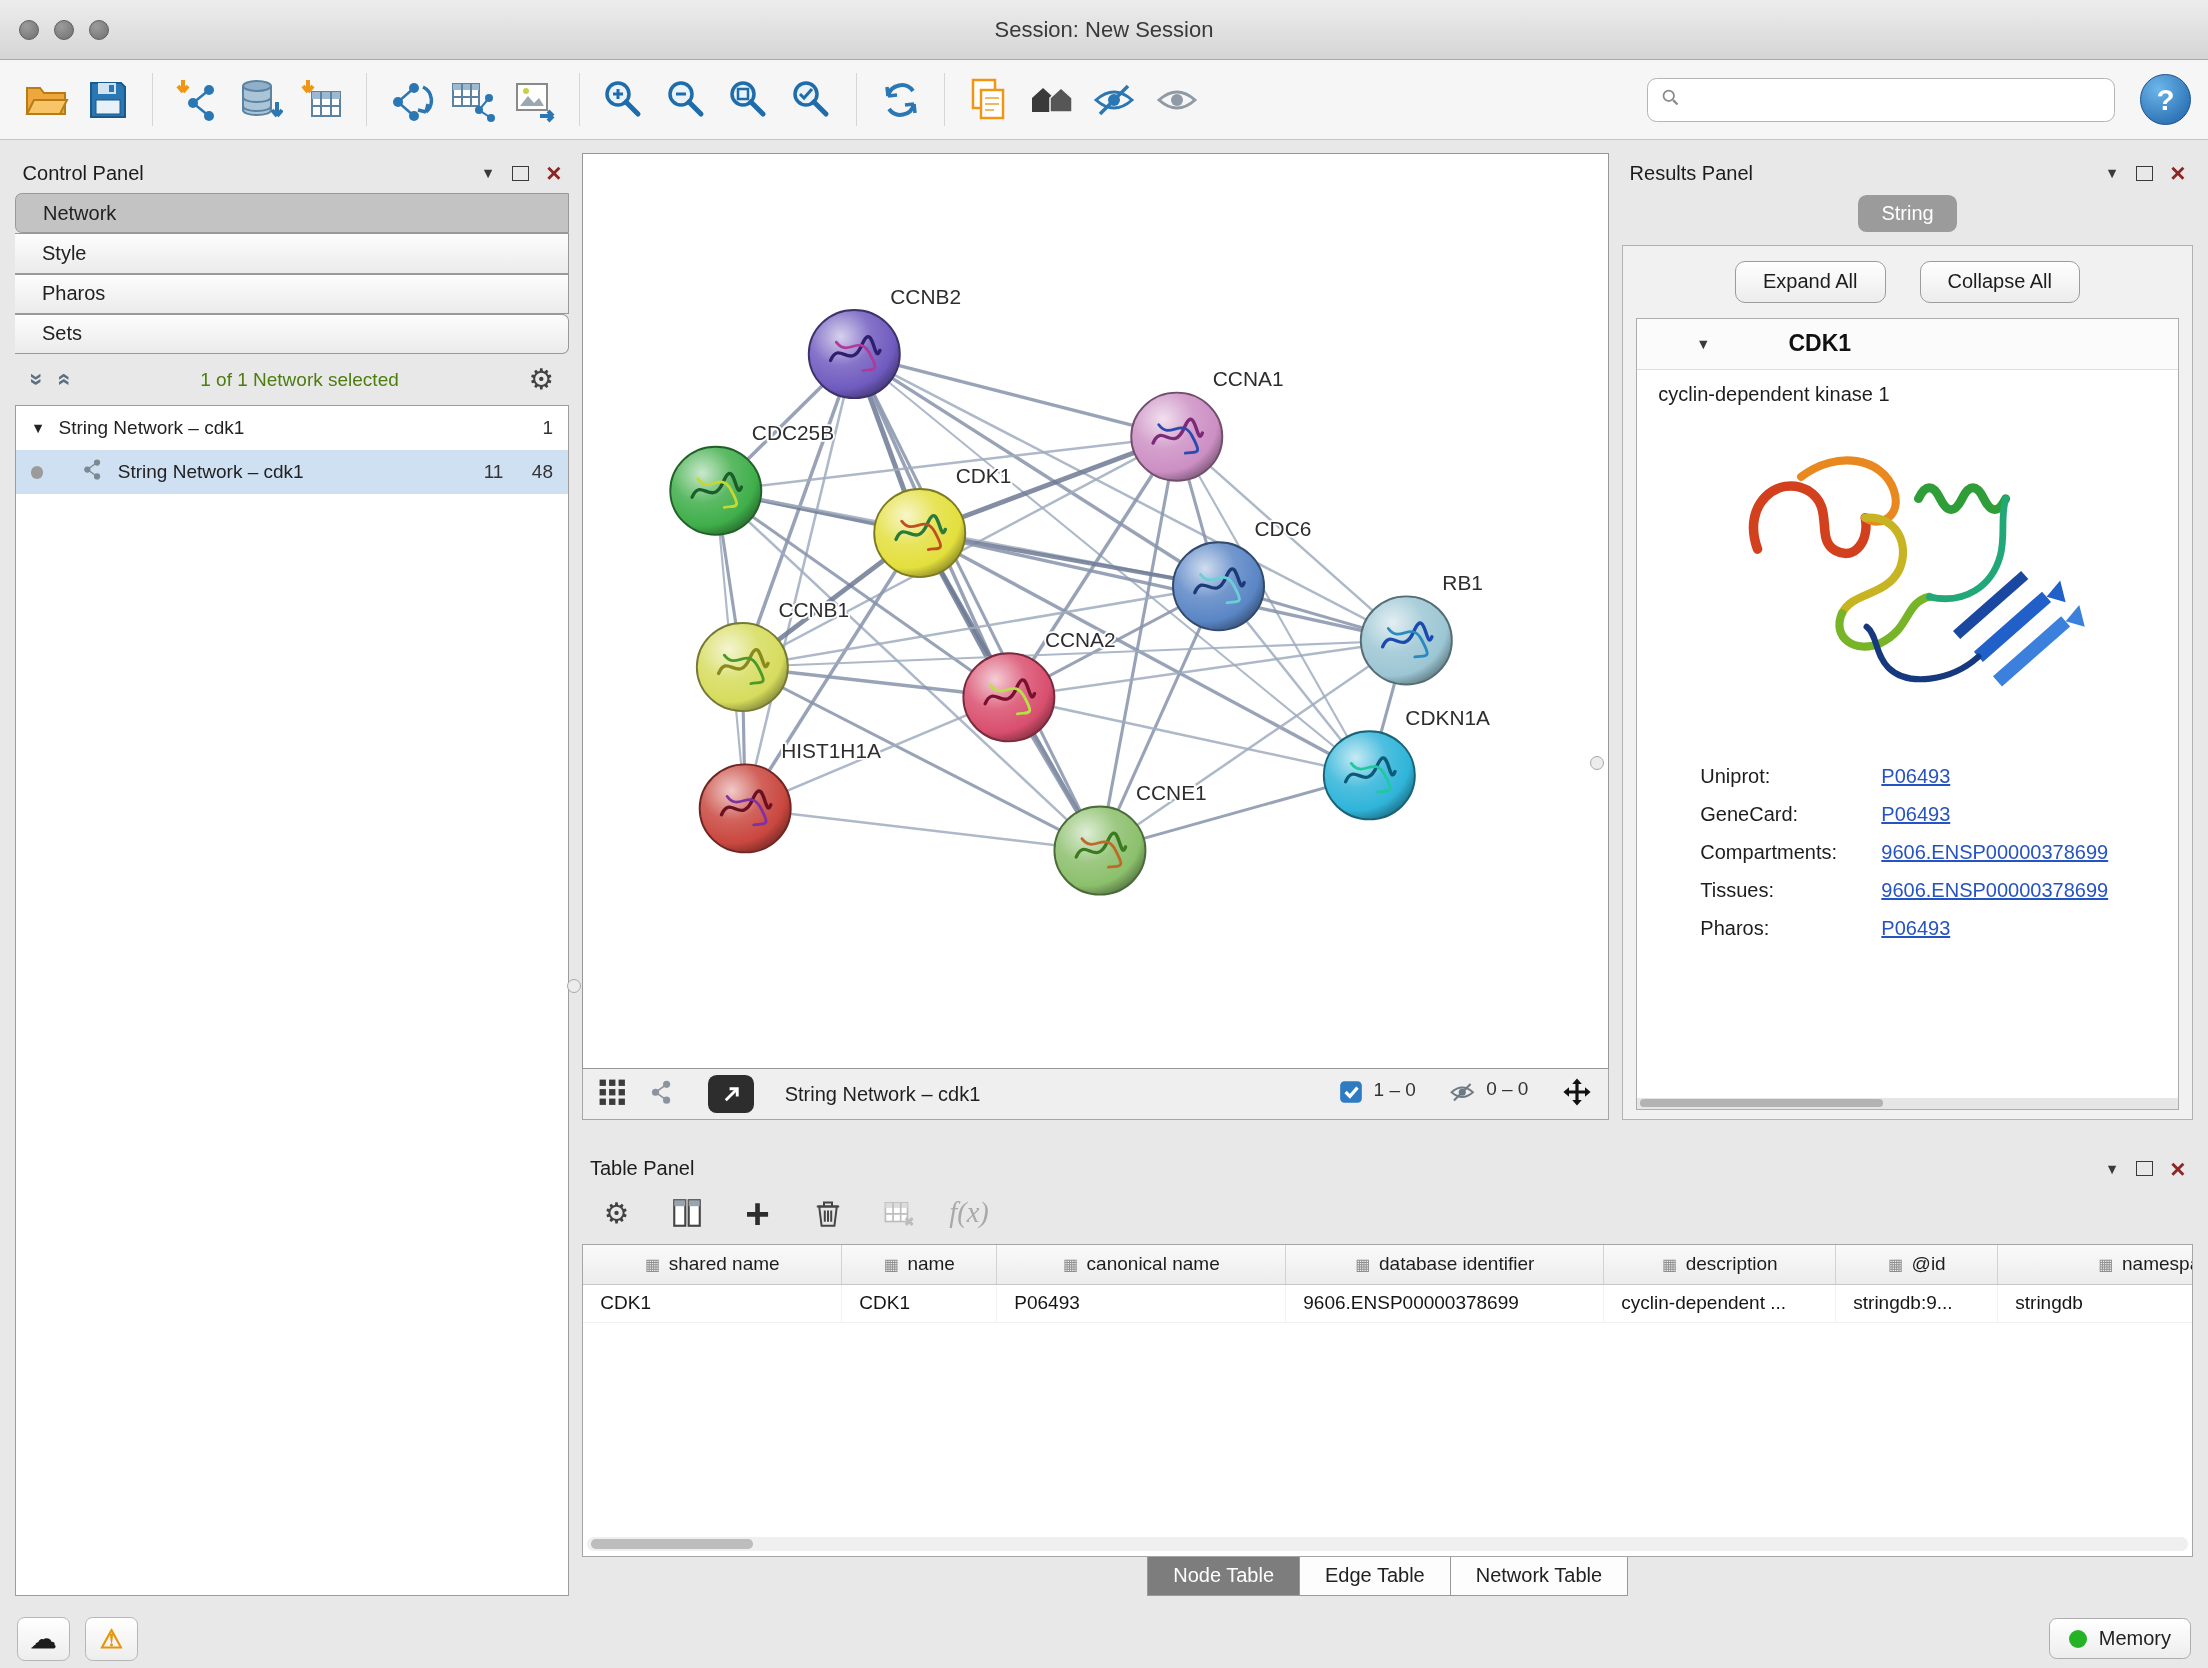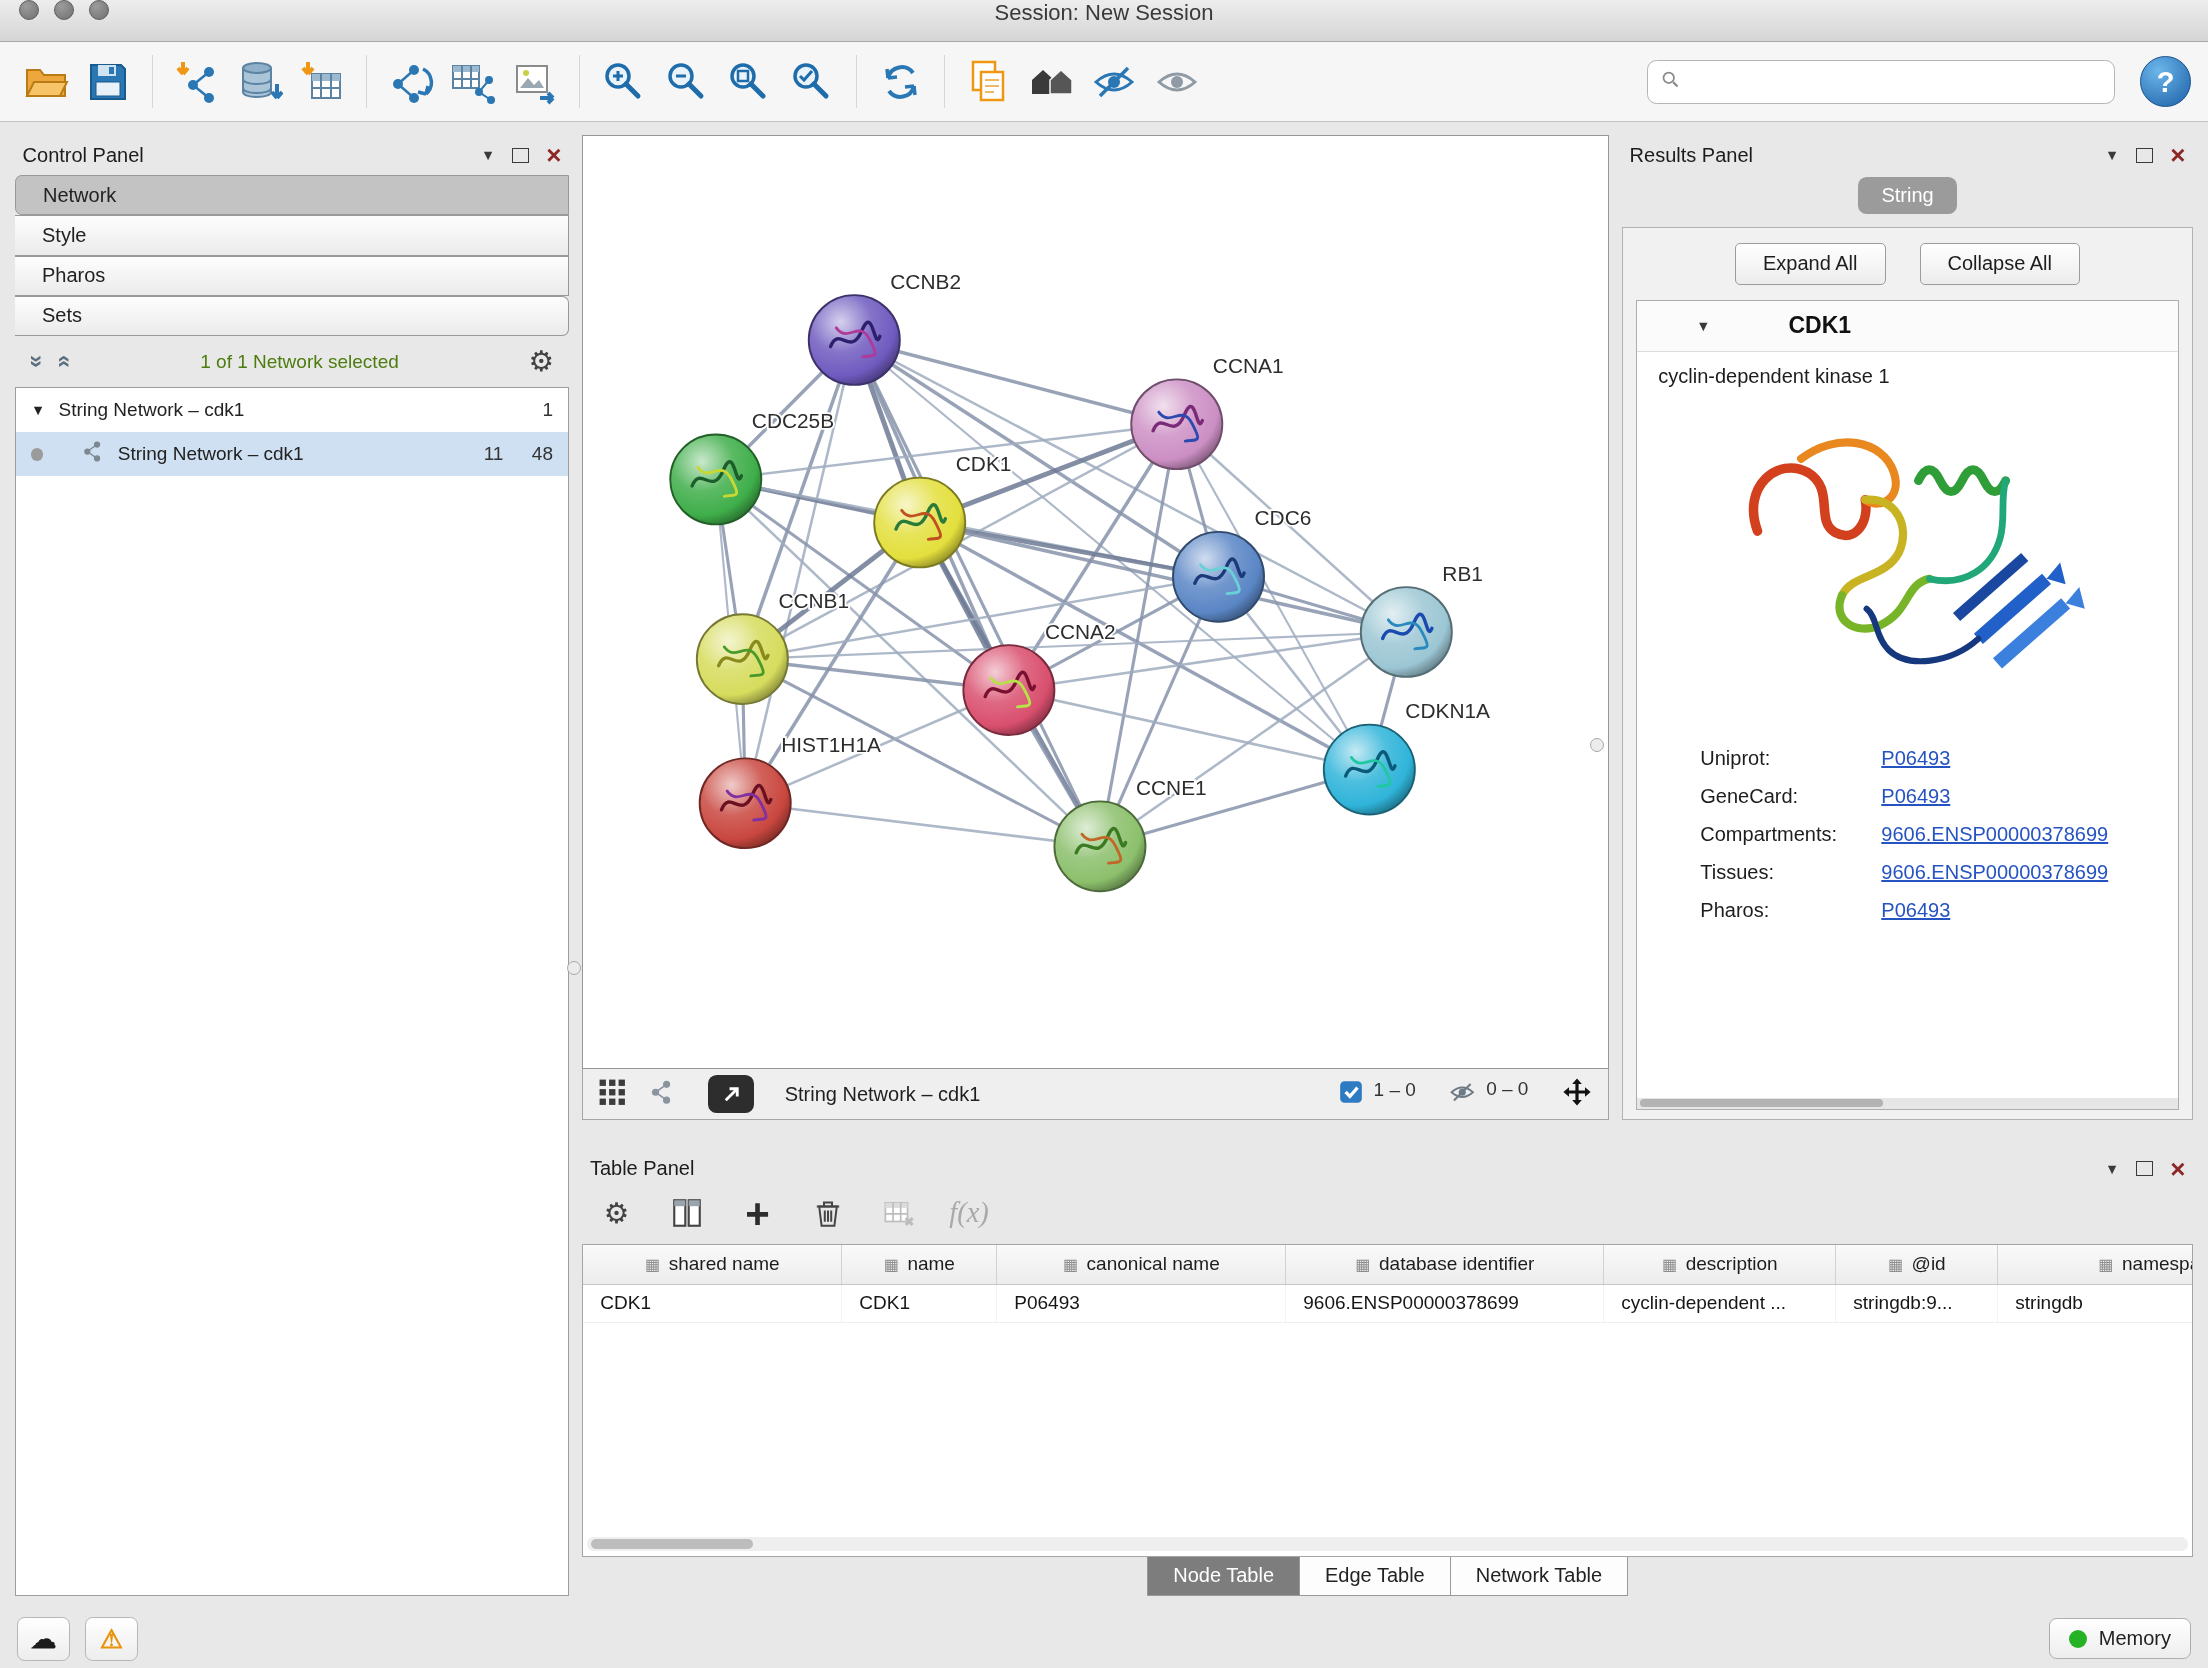--- a/index.html
+++ b/index.html
@@ -1,21 +1,21 @@
 <!DOCTYPE html>
 <html style="font-size:15px"><head>
 <meta charset="utf-8">
 <style>
   *{margin:0;padding:0;box-sizing:border-box;}
   html,body{width:2208px;height:1668px;overflow:hidden;}
   body{font-family:"Liberation Sans",sans-serif;background:#555;}
   .window{width:2208px;height:1668px;background:#e8e8e8;display:flex;flex-direction:column;font-size:19px;color:#222;}
 
   
-  .titlebar{height:42px;background:linear-gradient(#ededed,#d5d5d5);border-bottom:1px solid #a9a9a9;display:flex;align-items:flex-start;position:relative;flex:0 0 auto;}
+  .titlebar{height:60px;background:linear-gradient(#ededed,#d5d5d5);border-bottom:1px solid #a9a9a9;display:flex;align-items:center;position:relative;flex:0 0 auto;}
   .lights{display:flex;gap:15px;margin-left:19px;z-index:2;}
   .light{width:20px;height:20px;border-radius:50%;background:radial-gradient(circle at 35% 30%,#9c9c9c,#6f6f6f);border:1px solid #5f5f5f;}
   .wtitle{position:absolute;left:0;right:0;text-align:center;font-size:22px;color:#3a3a3a;}
 
   
   .toolbar{height:80px;background:#f6f6f6;border-bottom:1px solid #c3c3c3;display:flex;align-items:center;padding:0 17px;gap:5.7px;flex:0 0 auto;}
   .tool{width:57px;height:59px;display:flex;align-items:center;justify-content:center;border-radius:5.7px;}
   .tool svg{width:48px;height:48px;}
   .sep{width:1px;height:53px;background:#d6d6d6;margin:0 9.5px;}
   .spacer{flex:1;}
@@ -61,21 +61,21 @@
   .net-status{height:51px;background:#efefef;border:1px solid #a5a5a5;border-top:none;display:flex;align-items:center;padding:0 15px;gap:19px;}
   .birdseye-btn{width:46px;height:38px;background:#2d2d2d;border-radius:8.6px;display:flex;align-items:center;justify-content:center;margin-left:15px;}
   .net-name{font-size:20px;margin-left:11.4px;flex:1;color:#1f1f1f;}
   .count-group{display:flex;align-items:flex-start;gap:9.5px;font-size:19px;color:#333;margin-right:13.3px;}
 
   
   .results-panel{width:571px;display:flex;flex-direction:column;min-height:0;}
   .string-badge{align-self:center;background:#9b9b9b;color:#fff;border-radius:8.6px;padding:6.7px 23px;font-size:20px;margin:1.9px 0 13.3px;}
   .results-body{flex:1;border:1px solid #b2b2b2;background:#f1f1f1;display:flex;flex-direction:column;padding:15px 13.3px 9.5px;gap:15px;min-height:0;}
   .expand-row{display:flex;justify-content:center;gap:34px;}
-  .btn{background:linear-gradient(#fff,#ececec);border:1px solid #9c9c9c;border-radius:5px;padding:8.6px 27px;font-size:20px;color:#1d1d1d;}
+  .btn{background:linear-gradient(#fff,#ececec);border:1px solid #9c9c9c;border-radius:10px;padding:8.6px 27px;font-size:20px;color:#1d1d1d;}
   .cdk-card{flex:1;border:1px solid #adadad;background:#fff;display:flex;flex-direction:column;overflow:hidden;min-height:0;}
   .cdk-header{display:flex;align-items:center;padding:11.4px 0 11.4px 59px;gap:78px;border-bottom:1px solid #ddd;background:#fbfbfb;}
   .cdk-title{font-size:23px;font-weight:bold;color:#111;}
   .cdk-desc{padding:13.3px 21px 5.7px;font-size:20px;color:#1d1d1d;}
   .protein-img{margin:7.6px auto 3.8px;display:block;}
   .xl-title{font-weight:bold;font-size:21px;padding:15px 0 9.5px 28.5px;color:#111;}
   .xl-rows{display:flex;flex-direction:column;gap:15px;padding-left:63px;font-size:20px;}
   .xl-row{display:flex;}
   .xl-label{width:181px;color:#1d1d1d;}
   .link{color:#2653c2;text-decoration:underline;}

